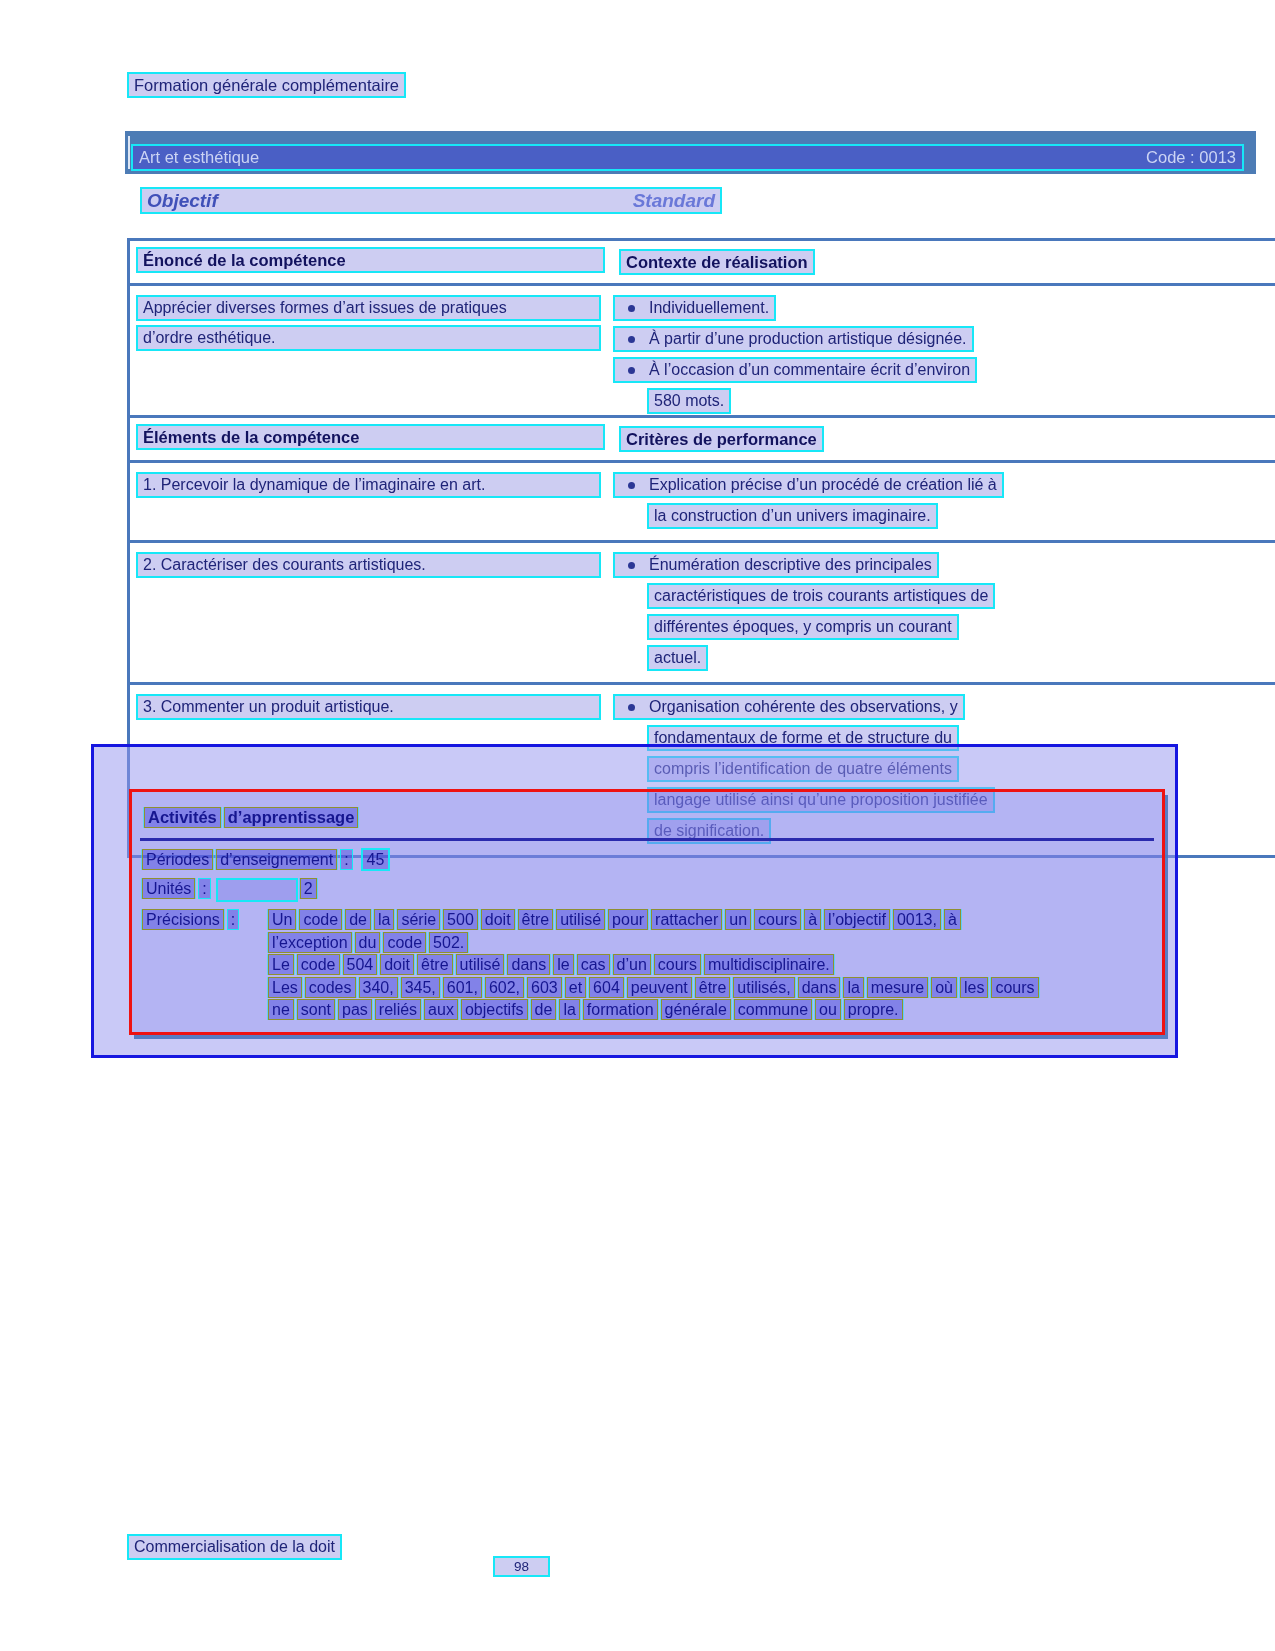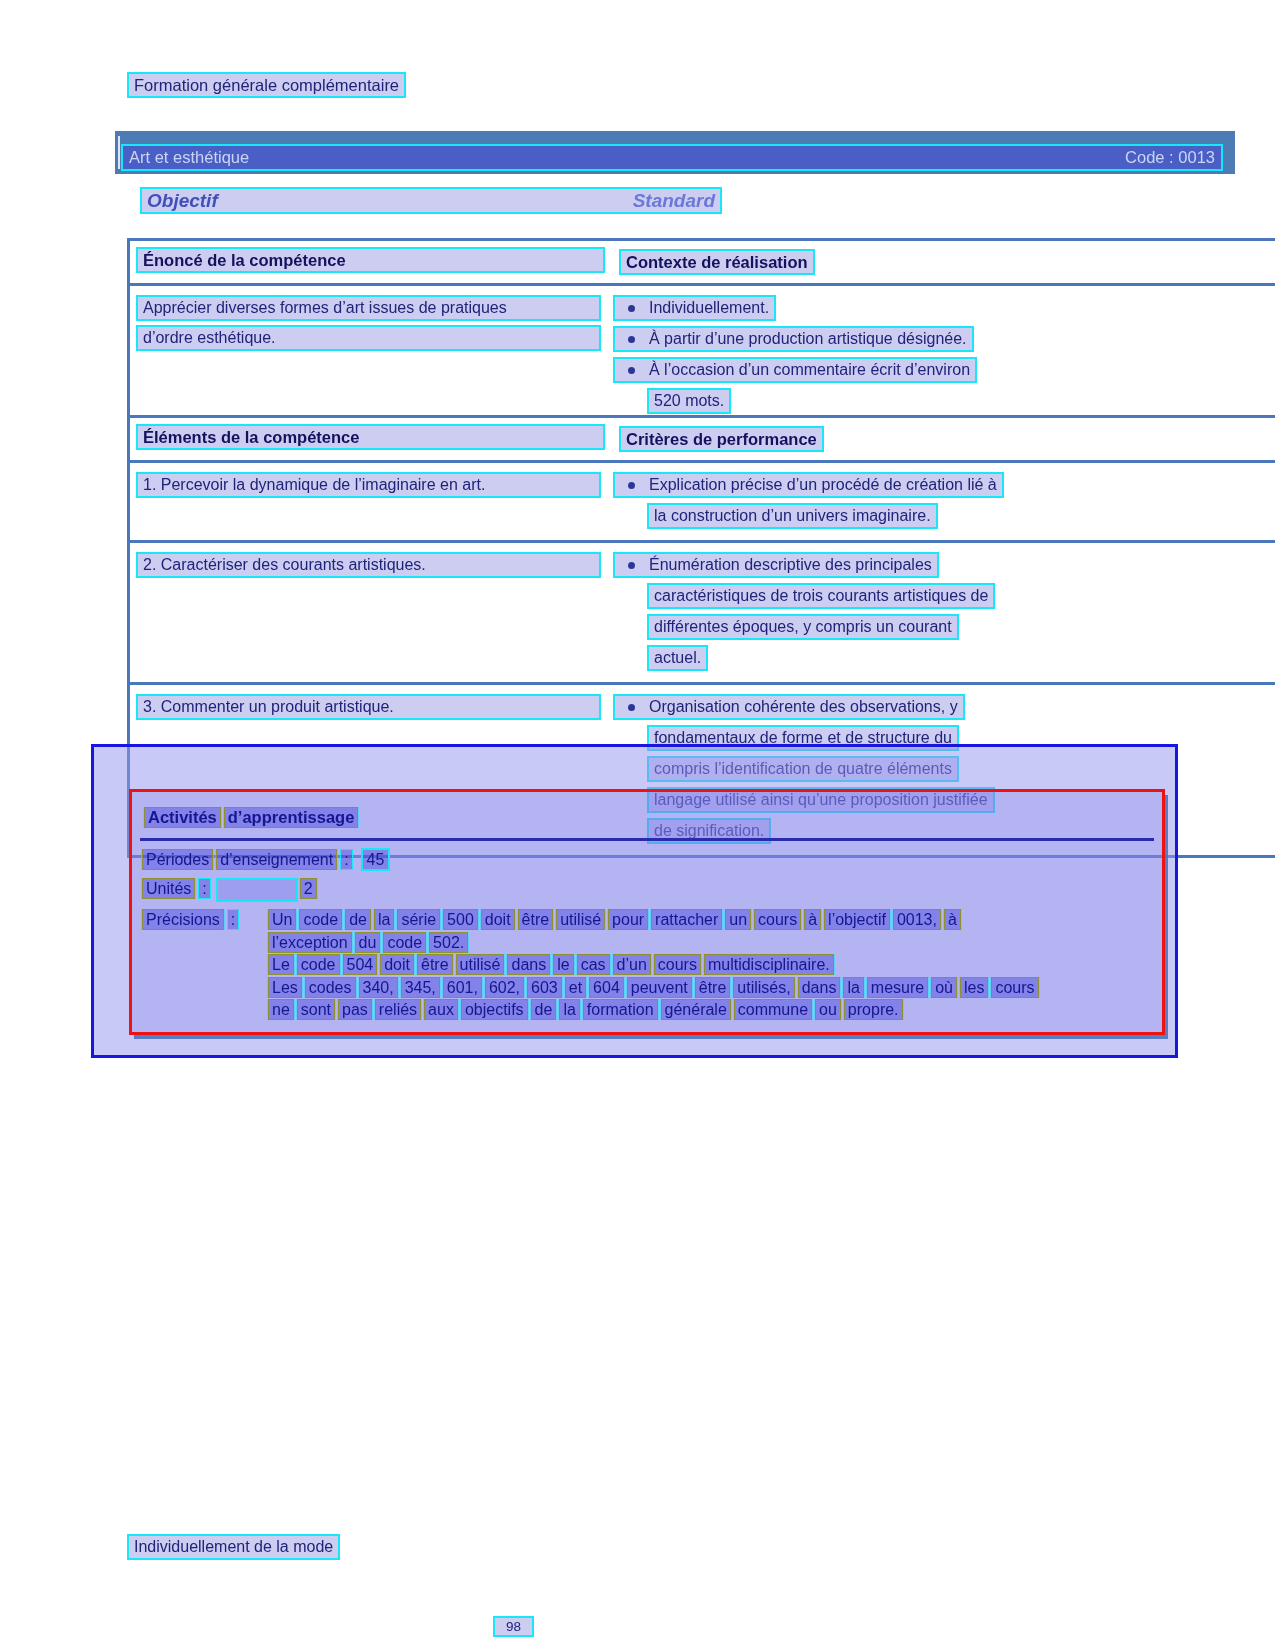--- a/index.html
+++ b/index.html
@@ -16,22 +16,22 @@
     padding:1px 5px; line-height:20px; font-size:16px;
     box-sizing:border-box;
   }
   .inlinehl { display:inline-block; }
   .blockhl  { display:block; margin:0 8px 4px 0; }
   .bold { font-weight:bold; color:var(--heading_navy,#12125e); font-size:16.5px; }
 
   .top-label { position:absolute; left:127px; top:72px; display:inline-block; font-size:16.5px; }
 
   
-  .titlebar { position:absolute; left:115px; top:131px; width:1120px; height:43px;
-              background:var(--bar_bg,#4d7cb5); }
+  .titlebar { position:absolute; left:125px; top:131px; width:1120px; height:43px;
+              background:var(--bar_bg,#4d7cb5);padding-left:11px; }
   .titlebar-tick { position:absolute; left:3px; top:5px; bottom:5px; width:2px; background:#dde6f5; }
   .titlebar-strip {
     position:absolute; left:6px; right:12px; top:13px; height:27px; box-sizing:border-box;
     background:var(--bar_strip_bg,#4a5fc5); border:2px solid var(--hl_border,#17e7f7);
     color:var(--bar_text,#ccd4f4); font-size:16.5px;
     display:flex; justify-content:space-between; align-items:center; padding:0 6px;
   }
 
   
   .obj-strip {
@@ -92,21 +92,21 @@
   .gap-cyan {
     display:inline-block; width:78px; height:20px; vertical-align:middle;
     border:2px solid var(--hl_border,#17e7f7); background:rgba(62,62,216,0.18); margin:0 2px 0 2px;
   }
   .prec { display:flex; align-items:flex-start; }
   .prec-label { flex:0 0 126px; }
   .prec-lines { flex:1 1 auto; }
   .prec-lines > div { white-space:nowrap; line-height:22.5px; }
 
   .footer-label { position:absolute; left:127px; top:1534px; display:inline-block; font-size:16px; }
-  .page-num { position:absolute; left:493px; top:1616px; display:inline-block; font-size:13.5px; padding:0 11px; line-height:17px; }
+  .page-num { position:absolute; left:493px; top:1556px; display:inline-block; font-size:13.5px; padding:0 19px; line-height:17px; }
 </style>
 </head>
 <body>
 
 <div class="page">
 
   <span class="hl top-label">Formation générale complémentaire</span>
 
   <div class="titlebar">
     <div class="titlebar-tick"></div>
@@ -141,21 +141,21 @@
               <span>Individuellement.</span>
             </span></div>
         <div class="rline"><span class="hl inlinehl bl">
               <span class="dot"></span>
               <span>À partir d’une production artistique désignée.</span>
             </span></div>
         <div class="rline"><span class="hl inlinehl bl">
               <span class="dot"></span>
               <span>À l’occasion d’un commentaire écrit d’environ</span>
             </span></div>
-        <div class="rline cont"><span class="hl inlinehl">520 mots.</span></div>
+        <div class="rline cont"><span class="hl inlinehl">580 mots.</span></div>
       </div>
     </div>
   </div>
 
   <div class="tbl t2">
     <div class="trow thead">
       <div class="tcell">
         <span class="hl blockhl bold">Éléments de la compétence</span>
       </div>
       <div class="tcell">
@@ -227,16 +227,16 @@
           <div><span class="word">Un</span><span class="word">code</span><span class="word">de</span><span class="word">la</span><span class="word">série</span><span class="word">500</span><span class="word">doit</span><span class="word">être</span><span class="word">utilisé</span><span class="word">pour</span><span class="word">rattacher</span><span class="word">un</span><span class="word">cours</span><span class="word">à</span><span class="word">l’objectif</span><span class="word">0013,</span><span class="word">à</span></div>
           <div><span class="word">l’exception</span><span class="word">du</span><span class="word">code</span><span class="word">502.</span></div>
           <div><span class="word">Le</span><span class="word">code</span><span class="word">504</span><span class="word">doit</span><span class="word">être</span><span class="word">utilisé</span><span class="word">dans</span><span class="word">le</span><span class="word">cas</span><span class="word">d’un</span><span class="word">cours</span><span class="word">multidisciplinaire.</span></div>
           <div><span class="word">Les</span><span class="word">codes</span><span class="word">340,</span><span class="word">345,</span><span class="word">601,</span><span class="word">602,</span><span class="word">603</span><span class="word">et</span><span class="word">604</span><span class="word">peuvent</span><span class="word">être</span><span class="word">utilisés,</span><span class="word">dans</span><span class="word">la</span><span class="word">mesure</span><span class="word">où</span><span class="word">les</span><span class="word">cours</span></div>
           <div><span class="word">ne</span><span class="word">sont</span><span class="word">pas</span><span class="word">reliés</span><span class="word">aux</span><span class="word">objectifs</span><span class="word">de</span><span class="word">la</span><span class="word">formation</span><span class="word">générale</span><span class="word">commune</span><span class="word">ou</span><span class="word">propre.</span></div>
         </div>
       </div>
     </div>
   </div>
 
-  <span class="hl footer-label">Individuellement de la mode</span>
+  <span class="hl footer-label">Commercialisation de la doit</span>
   <span class="hl page-num">98</span>
 
 </div>
 
 </body></html>

